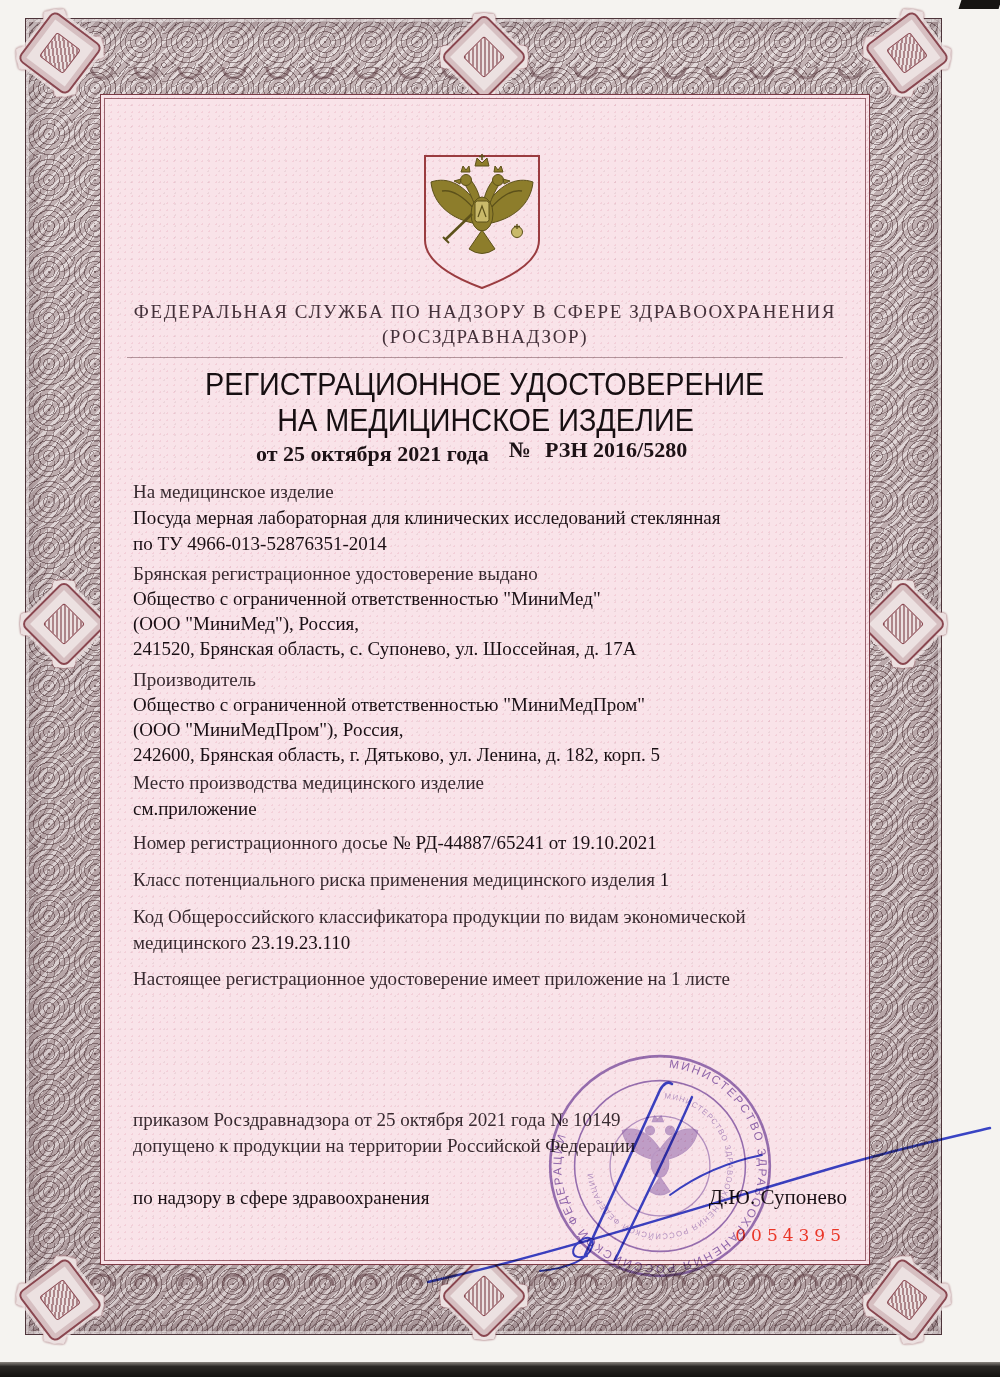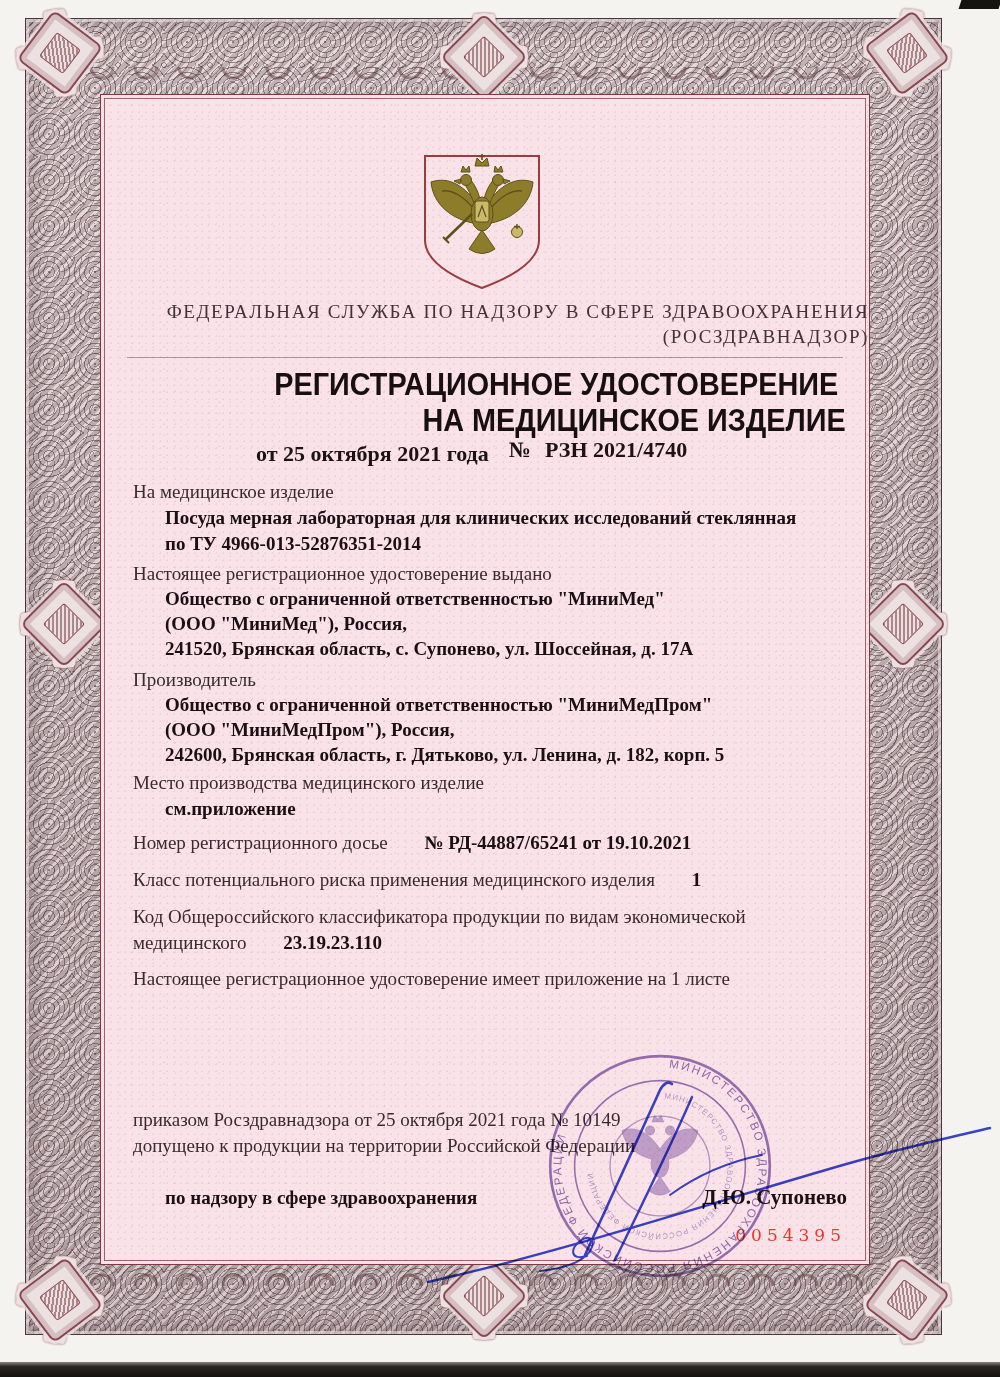--- a/index.html
+++ b/index.html
@@ -57,32 +57,32 @@
     background-image:
       radial-gradient(rgba(219,128,156,.20) 1px, rgba(0,0,0,0) 1px),
       radial-gradient(rgba(128,86,96,.10) 1px, rgba(0,0,0,0) 1px);
     background-size:7px 7px, 11px 11px;
     background-position:0 0, 3px 5px;
     border:1px solid #7c3a45;
   }
   .cert-inner::before{content:"";position:absolute;inset:3px;border:1px solid rgba(124,58,69,.75);pointer-events:none;}
   
   .abs{position:absolute;}
-  .center{left:0;right:0;text-align:right;}
+  .center{left:0;right:0;text-align:center;}
   .agency{font-size:19px;letter-spacing:1.6px;color:#44313a;}
   .header-rule{position:absolute;left:26px;right:26px;top:262px;border-top:1px solid rgba(122,85,92,.55);}
-  .doc-title{font-family:"Liberation Sans", sans-serif;font-weight:700;font-size:32px;color:#170f12;line-height:34px;}
+  .doc-title{font-family:"Liberation Sans", sans-serif;font-weight:400;font-size:32px;color:#170f12;line-height:34px;}
   .doc-title .cond{display:inline-block;transform:scaleX(.9);transform-origin:center;white-space:nowrap;}
   .date-row{left:0;right:0;top:342px;height:32px;padding-left:8px;}
   .date-text{position:absolute;left:155px;top:4px;font-weight:700;font-size:22px;color:#1d1216;}
   .num-group{position:absolute;left:408px;top:0;font-weight:700;font-size:22px;color:#1d1216;}
   .num-group .nv{margin-left:14px;}
   .para{position:absolute;left:32px;right:22px;font-size:19px;line-height:26px;color:#382a30;}
   .lh25{line-height:25px;}
-  .b{font-weight:700;color:#190f14;margin-left:32px;}
+  .b{font-weight:400;color:#190f14;}
   .sign-row{display:flex;justify-content:space-between;align-items:baseline;}
   .serial{position:absolute;right:23px;top:1130px;font-family:"DejaVu Serif", serif;
     font-size:17px;letter-spacing:5px;color:#ea3527;}
   
   .emblem{position:absolute;left:319px;top:56px;width:124px;height:142px;}
   
   .stamp{position:absolute;left:538px;top:1044px;width:244px;height:244px;mix-blend-mode:multiply;opacity:.92;filter:blur(.3px);}
   .signature{position:absolute;left:420px;top:1075px;width:575px;height:220px;mix-blend-mode:multiply;}
 </style>
 </head>
@@ -160,32 +160,32 @@
   <div class="abs center agency" style="top:206px">ФЕДЕРАЛЬНАЯ СЛУЖБА ПО НАДЗОРУ В СФЕРЕ ЗДРАВООХРАНЕНИЯ</div>
   <div class="abs center agency" style="top:231px">(РОСЗДРАВНАДЗОР)</div>
   <div class="header-rule"></div>
 
   <div class="abs center doc-title" style="top:272px"><span class="cond">РЕГИСТРАЦИОННОЕ УДОСТОВЕРЕНИЕ</span></div>
   <div class="abs center doc-title" style="top:308px"><span class="cond">НА МЕДИЦИНСКОЕ ИЗДЕЛИЕ</span></div>
 
   <div class="abs date-row">
     <span class="date-text">от 25 октября 2021 года</span>
     <span class="num-group">
-      <span>№</span><span class="nv">РЗН 2021/4740</span>
+      <span>№</span><span class="nv">РЗН 2016/5280</span>
     </span>
   </div>
 
   <div class="para" style="top:384px">
     <div>На медицинское изделие</div>
     <div class="b">Посуда мерная лабораторная для клинических исследований стеклянная</div>
     <div class="b">по ТУ 4966-013-52876351-2014</div>
   </div>
 
   <div class="para lh25" style="top:466px">
-    <div>Настоящее регистрационное удостоверение выдано</div>
+    <div>Брянская регистрационное удостоверение выдано</div>
     <div class="b">Общество с ограниченной ответственностью "МиниМед"</div>
     <div class="b">(ООО "МиниМед"), Россия,</div>
     <div class="b">241520, Брянская область, с. Супонево, ул. Шоссейная, д. 17А</div>
   </div>
 
   <div class="para lh25" style="top:572px">
     <div>Производитель</div>
     <div class="b">Общество с ограниченной ответственностью "МиниМедПром"</div>
     <div class="b">(ООО "МиниМедПром"), Россия,</div>
     <div class="b">242600, Брянская область, г. Дятьково, ул. Ленина, д. 182, корп. 5</div>

